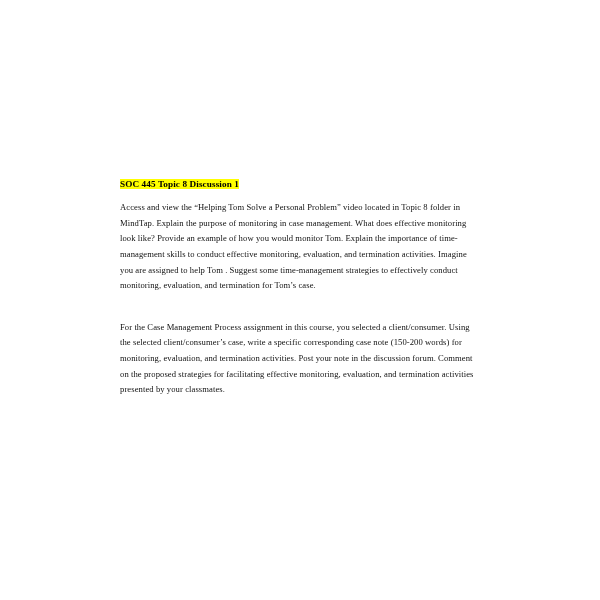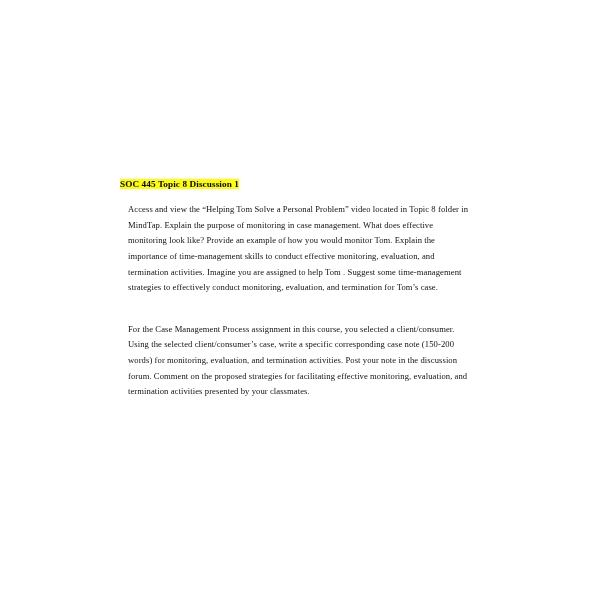--- a/index.html
+++ b/index.html
@@ -45,21 +45,21 @@
   .heading-line {
     margin: 0 0 6px 0;
     line-height: 1.5;
   }
   .body-text {
     font-family: "Liberation Serif", serif;
     font-size: 8.6px;
     line-height: 1.82;
     color: #111111;
     text-align: left;
-    margin: 8px;
+    margin: 0;
     letter-spacing: 0.08px;
   }
 </style>
 </head>
 <body>
 
 <div class="page">
   <div class="content">
 
     <div class="section">

